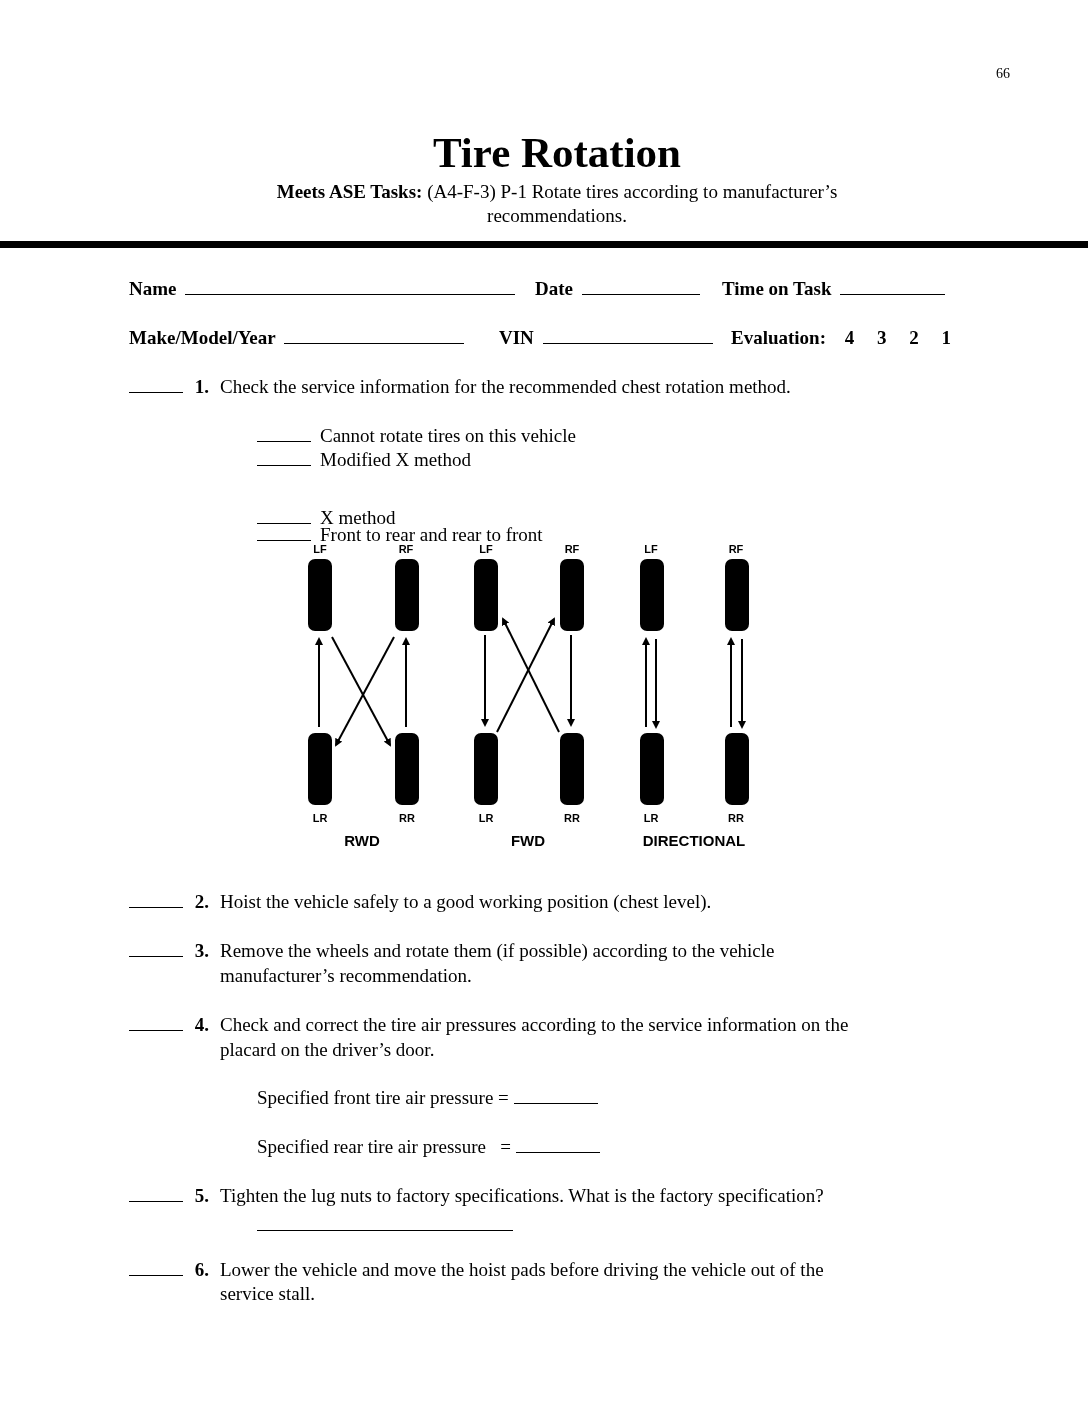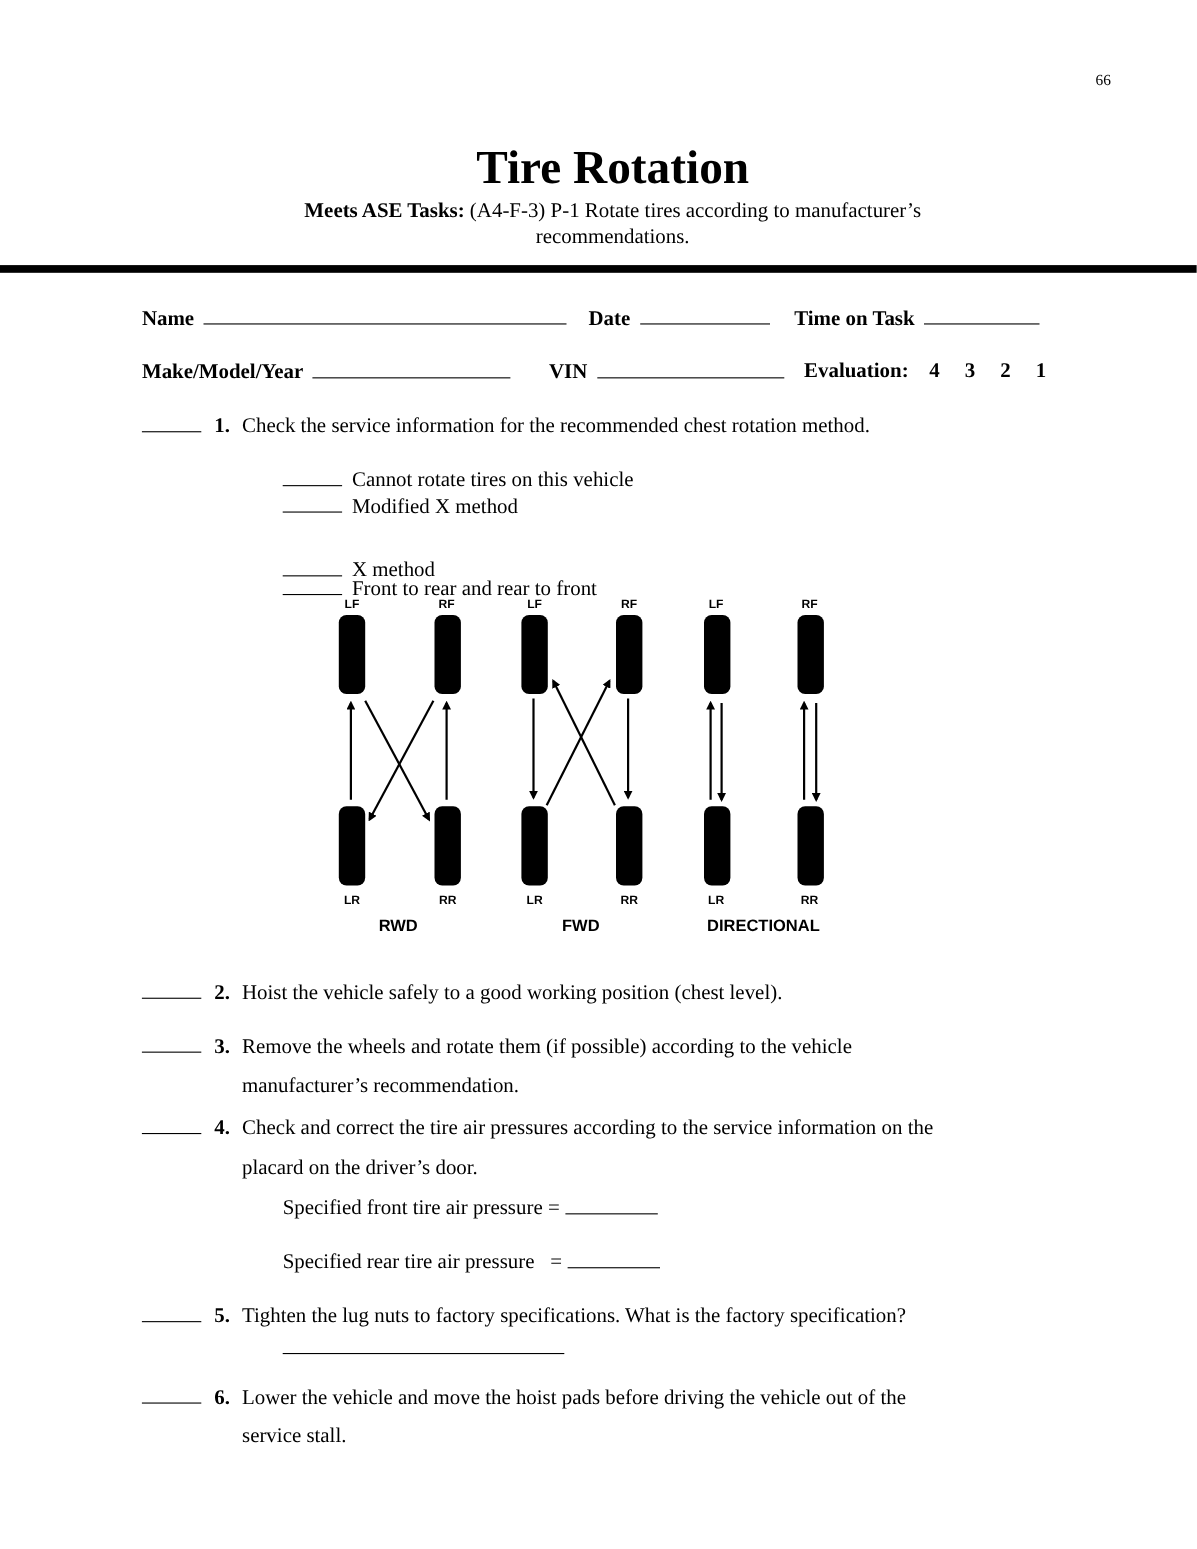--- a/index.html
+++ b/index.html
@@ -7,21 +7,21 @@
          font-family:"Liberation Serif", serif; color:#000; font-size:19px; }
   .abs { position:absolute; white-space:nowrap; }
   .page-num { left:996px; top:66px; font-weight:normal; font-size:14px; }
   .title { left:0; width:1114px; text-align:center; top:128px; font-size:43px; font-weight:bold; }
   .subtitle { left:0; width:1114px; text-align:center; top:180px; font-size:19px; line-height:24px; }
   .rule { left:0; top:241px; width:1088px; height:7px; background:#000; }
   .b { font-weight:bold; }
   .blank { display:inline-block; border-bottom:1.5px solid #000; height:16px; vertical-align:baseline; }
   .stepblank { display:inline-block; width:54px; border-bottom:1.5px solid #000; height:16px; }
   .num { font-weight:bold; display:inline-block; width:26px; text-align:right; margin-right:11px; }
-  .line2 { left:220px;margin-top:12px; }
+  .line2 { left:220px; }
   svg text { font-family:"Liberation Sans", sans-serif; font-weight:bold; }
 </style>
 </head>
 <body>
 
 <div class="abs page-num">66</div>
 <div class="abs title">Tire Rotation</div>
 <div class="abs subtitle">
   <div><span class="b">Meets ASE Tasks:</span><span> (A4-F-3) P-1  Rotate tires according to manufacturer’s</span></div>
   <div>recommendations.</div>

